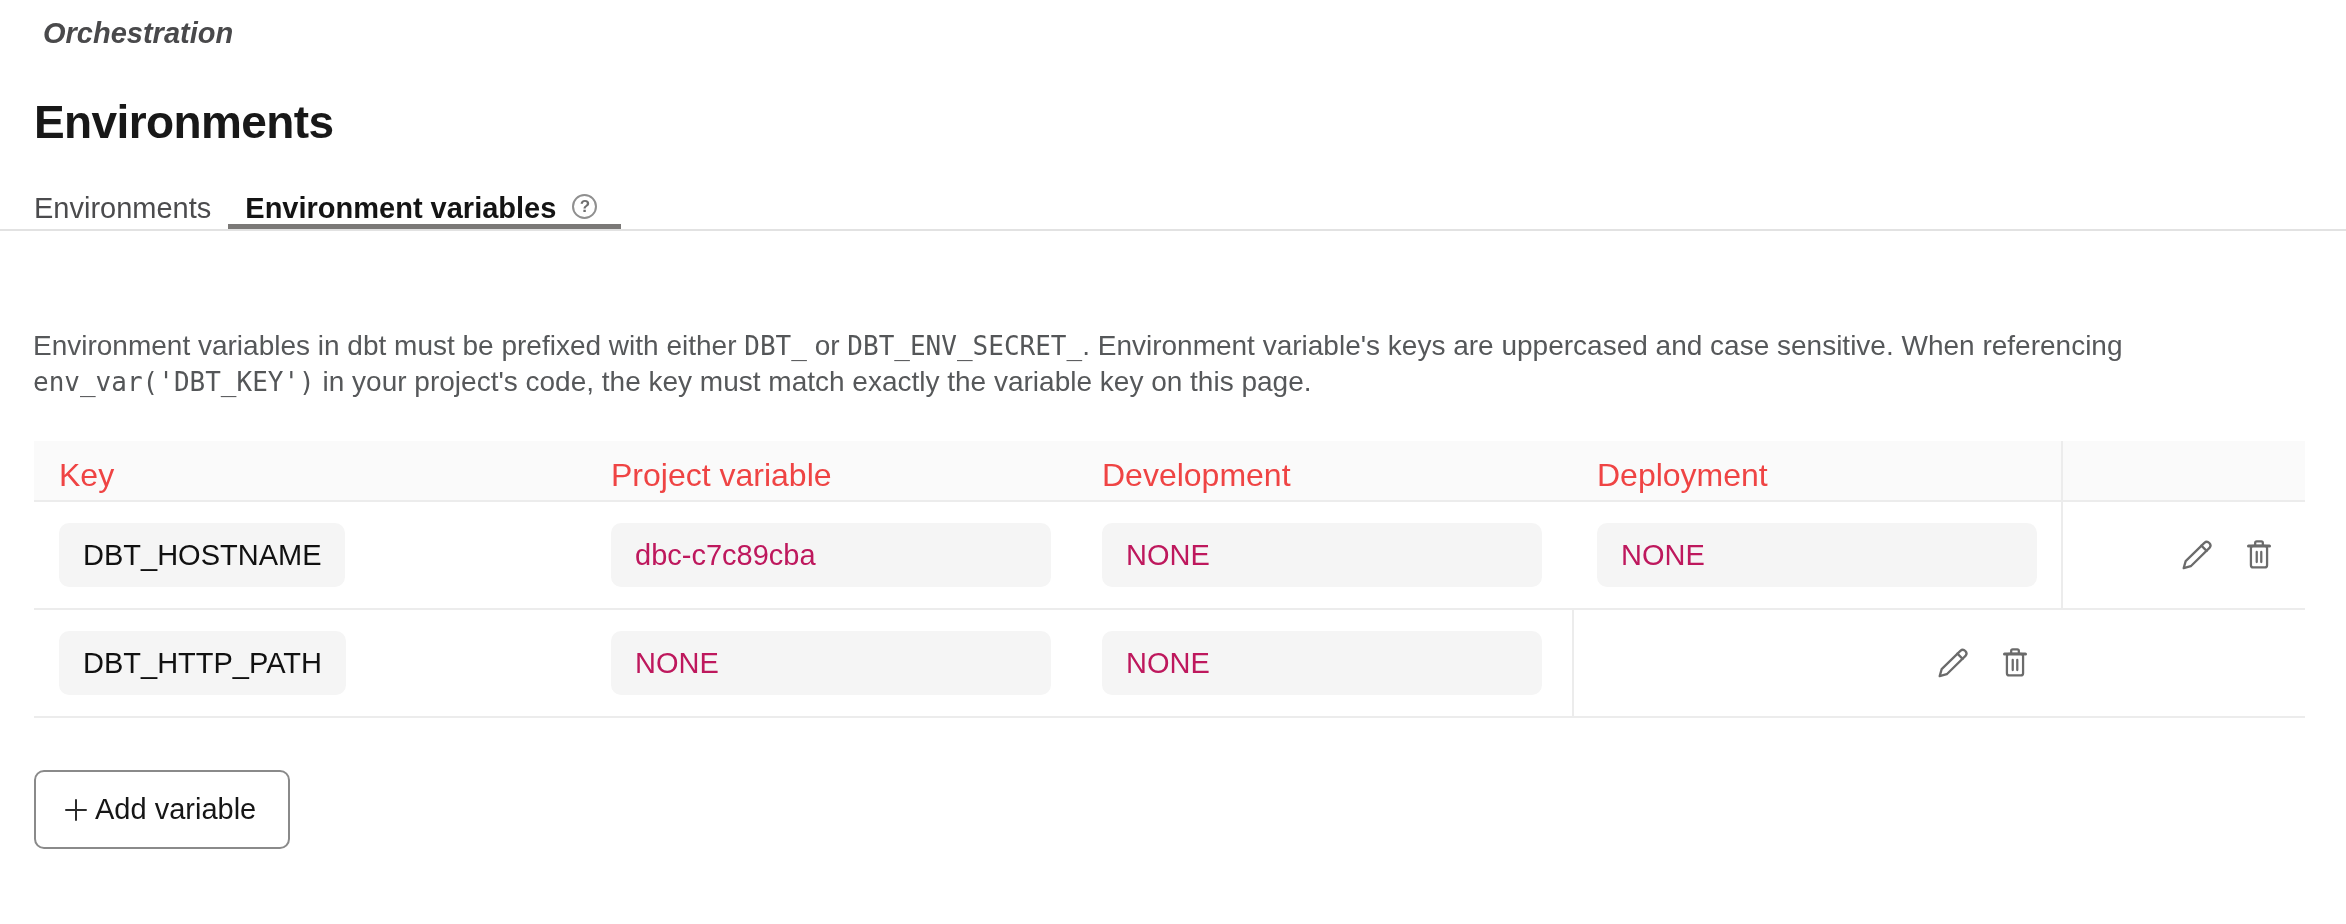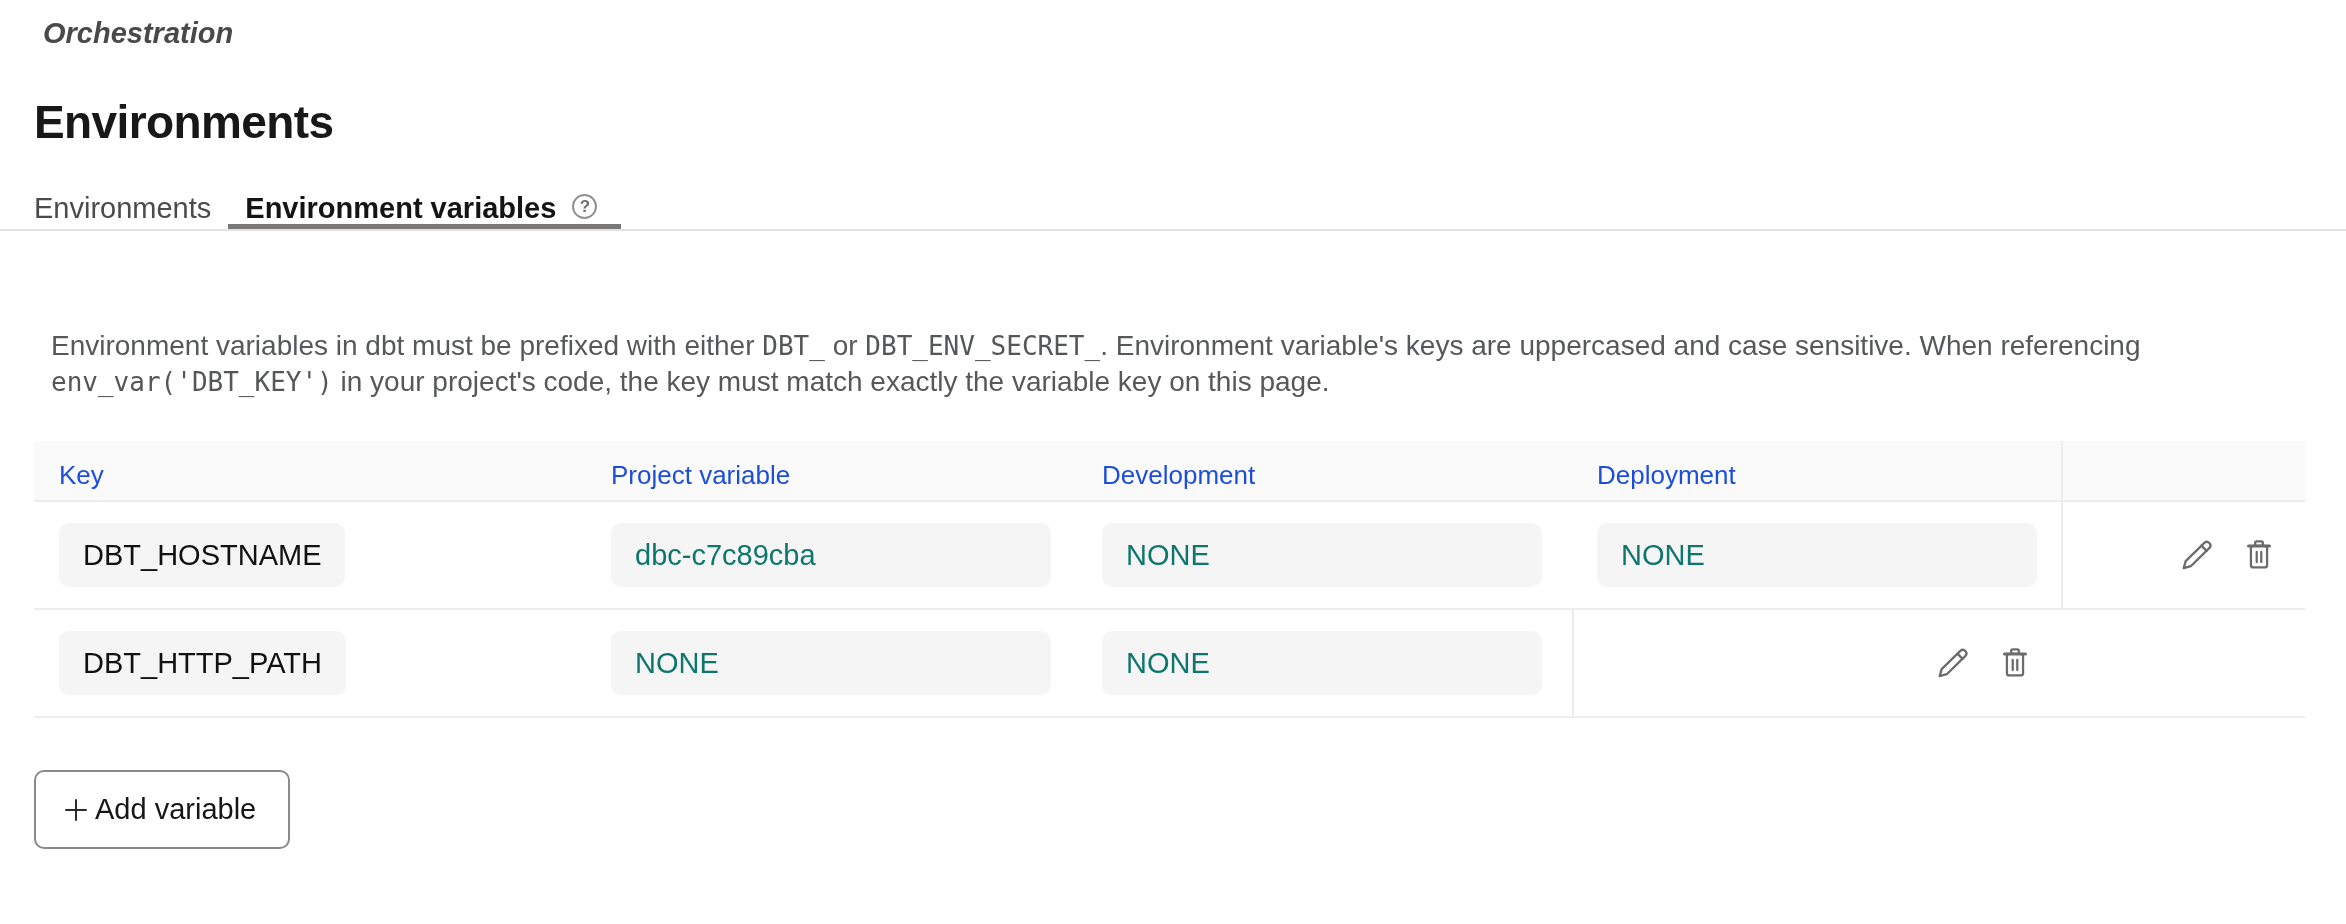--- a/index.html
+++ b/index.html
@@ -39,46 +39,46 @@
     padding-bottom:0;border-bottom:5px solid var(--tab-underline);
     color:#141414;font-weight:600;padding-right:24px;
   }
   .help-circle{
     width:25px;height:25px;border:2px solid #8f8f8f;border-radius:50%;
     font-size:17px;line-height:1;color:#6f6f6f;font-weight:600;
     display:inline-flex;align-items:center;justify-content:center;
     margin-left:16px;margin-bottom:3px;cursor:pointer;flex:0 0 auto;
   }
   .desc{
-    margin:97px 0 0 51px;font-size:28px;line-height:35px;color:var(--text-secondary);
+    margin:97px 0 0 33px;font-size:28px;line-height:35px;color:var(--text-secondary);
   }
   .desc .line{white-space:nowrap;}
   .desc code{
     font-family:"DejaVu Sans Mono",monospace;font-size:26px;color:#545658;
   }
   .env-table{margin:41px 0 0 34px;width:2271px;}
   .thead,.trow{
     display:grid;grid-template-columns:552px 491px 495px 489px 244px;
     align-items:center;border-bottom:2px solid var(--table-border);
   }
   .thead{background:var(--table-header-bg);height:61px;}
-  .thead .hcell{padding-left:25px;font-size:26px;color:#1d4ed8;margin-top:9px;}
+  .thead .hcell{padding-left:25px;font-size:32px;color:#ef4444;margin-top:9px;}
   .trow{height:108px;background:#ffffff;}
   .cell{padding-left:25px;}
   .actions-cell{
     border-left:2px solid var(--table-border);height:100%;
     display:flex;align-items:center;justify-content:flex-end;
     gap:26px;padding:0 28px 0 0;
   }
   .pill{
     display:inline-flex;align-items:center;height:64px;background:var(--pill-bg);
     border-radius:10px;font-size:29px;padding:0 24px;white-space:nowrap;
   }
   .key-pill{font-weight:500;color:#111111;}
-  .value-pill{width:440px;font-weight:400;color:#0f766e;}
+  .value-pill{width:440px;font-weight:400;color:#be185d;}
   .icon-btn{
     width:36px;height:36px;background:none;border:none;padding:0;cursor:pointer;
     color:var(--icon-gray);display:flex;align-items:center;justify-content:center;
   }
   .icon-btn svg{width:34px;height:34px;display:block;}
   .add-btn{
     margin:52px 0 0 34px;width:256px;height:79px;border:2px solid var(--button-border);
     border-radius:10px;background:#ffffff;display:flex;align-items:center;
     padding:0 0 0 24px;gap:3px;font-size:29px;font-weight:500;color:#161616;
     cursor:pointer;font-family:inherit;

